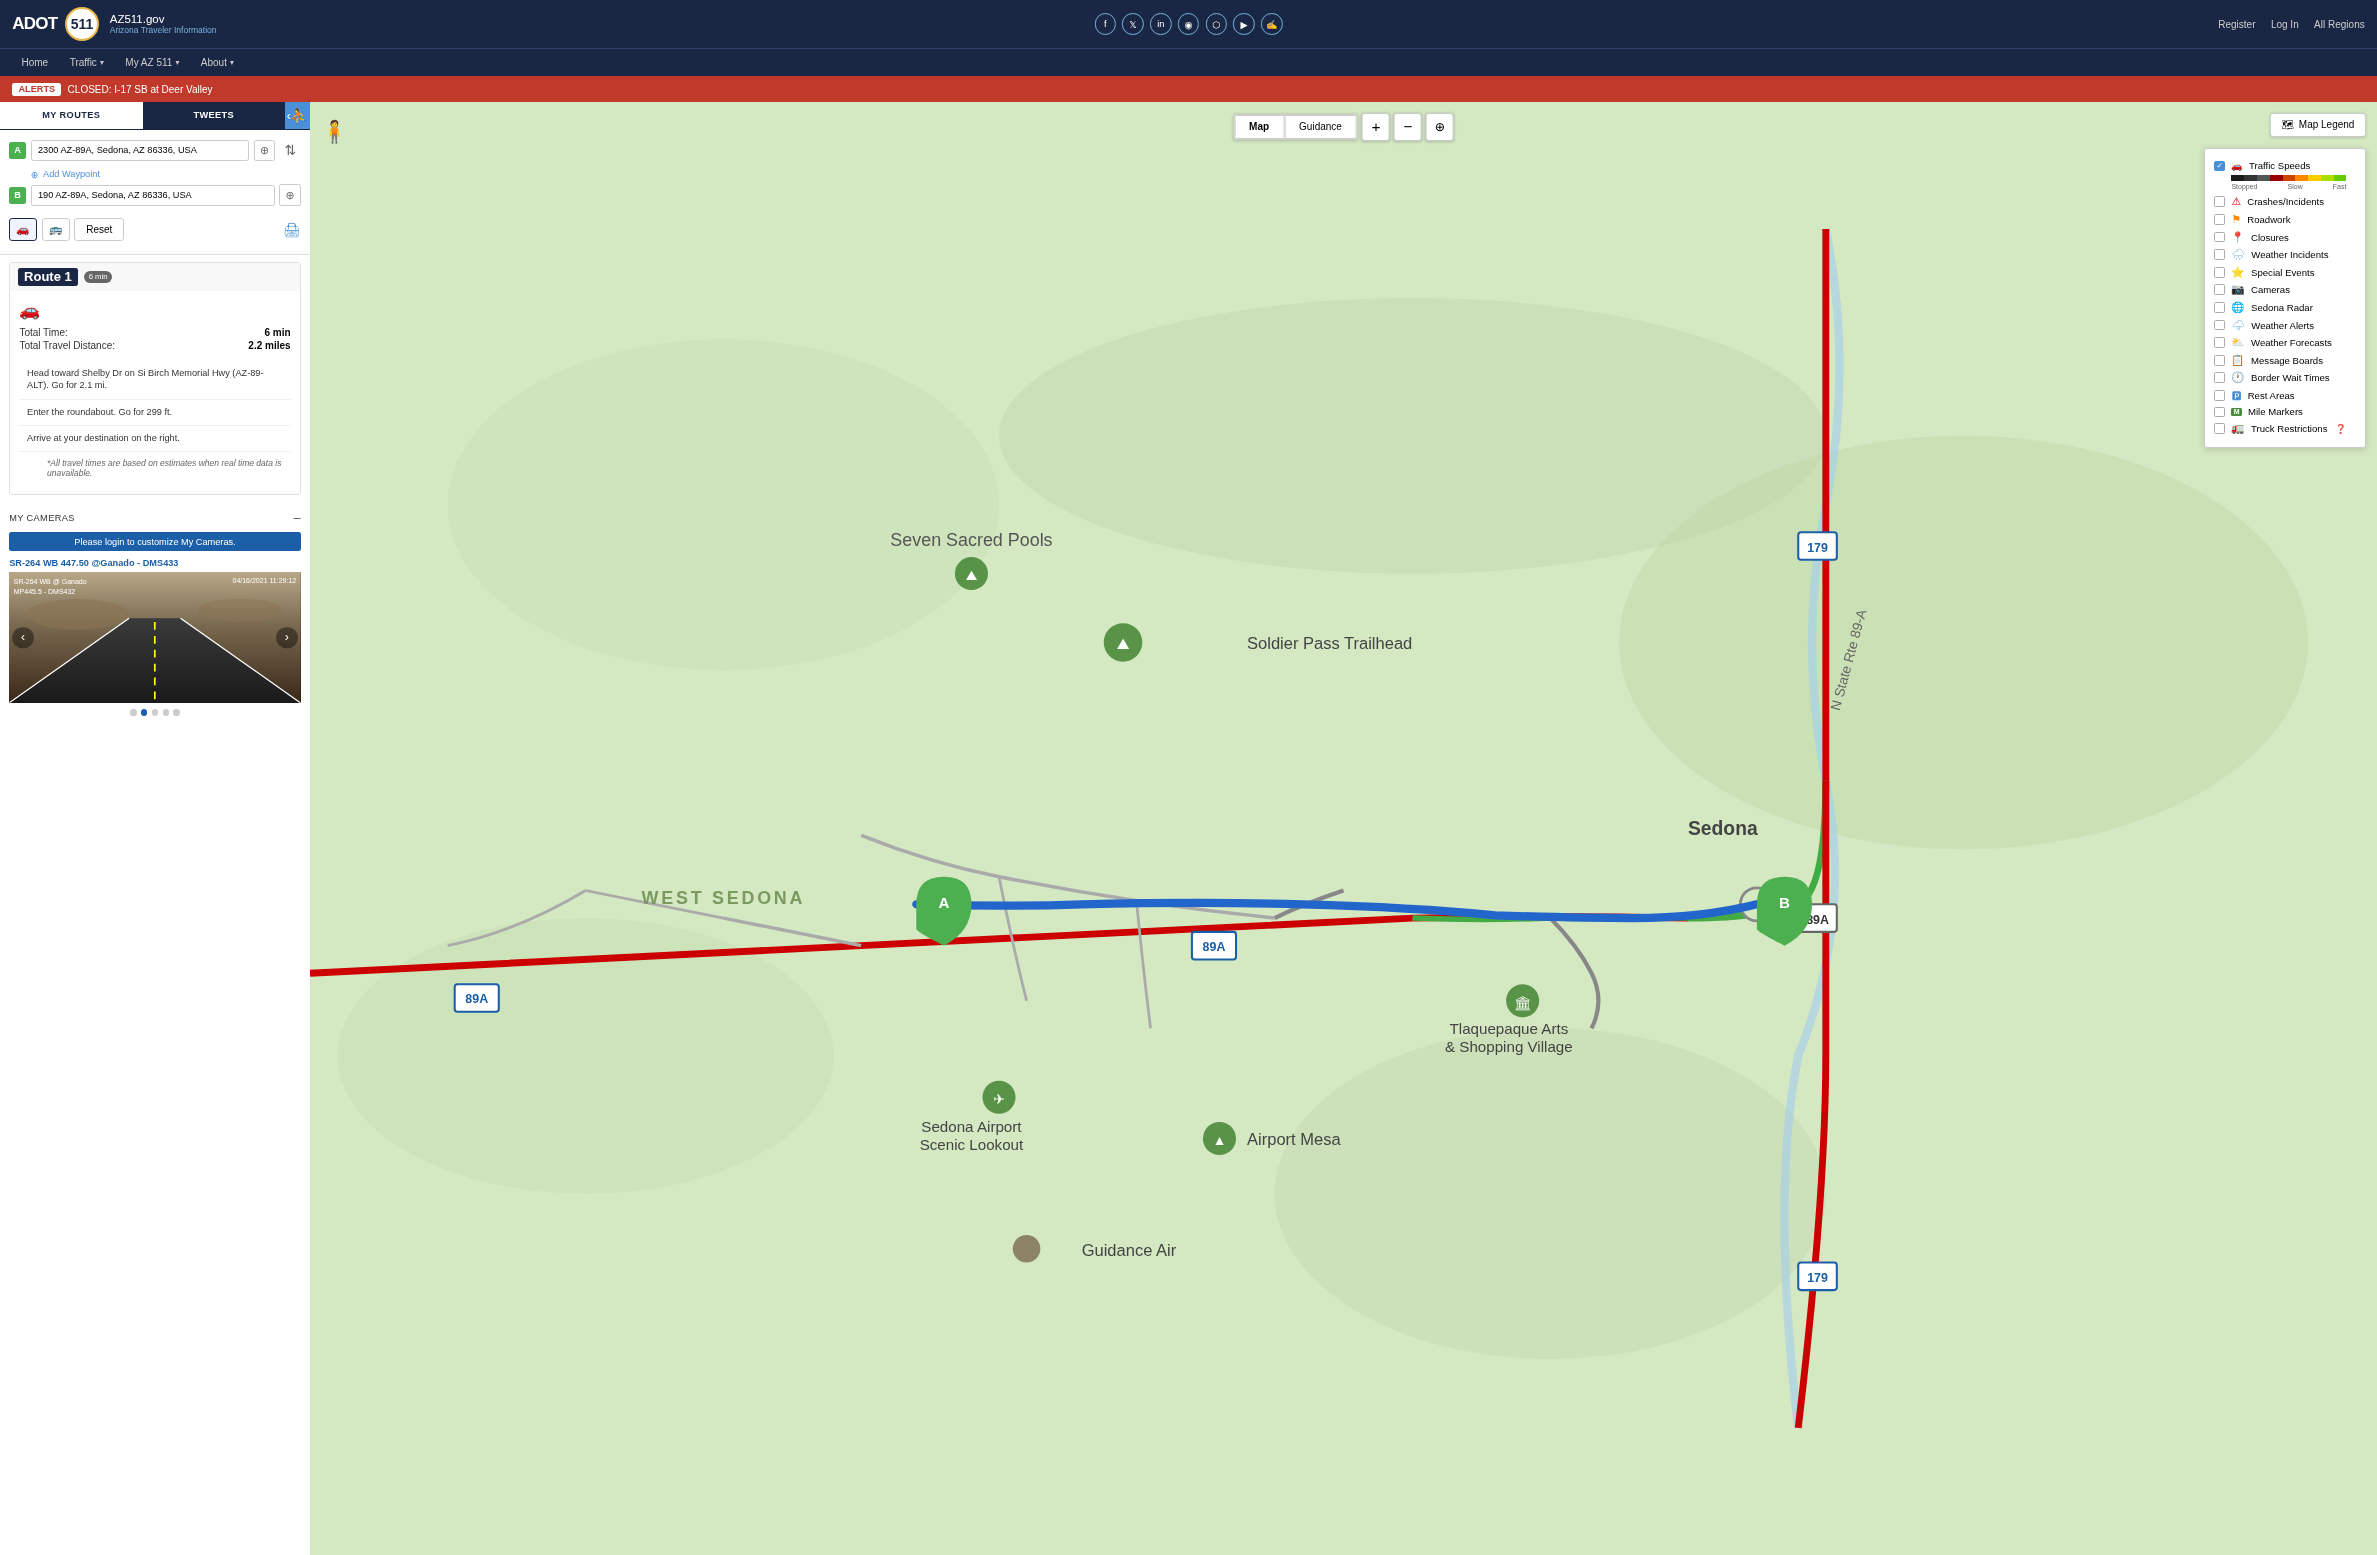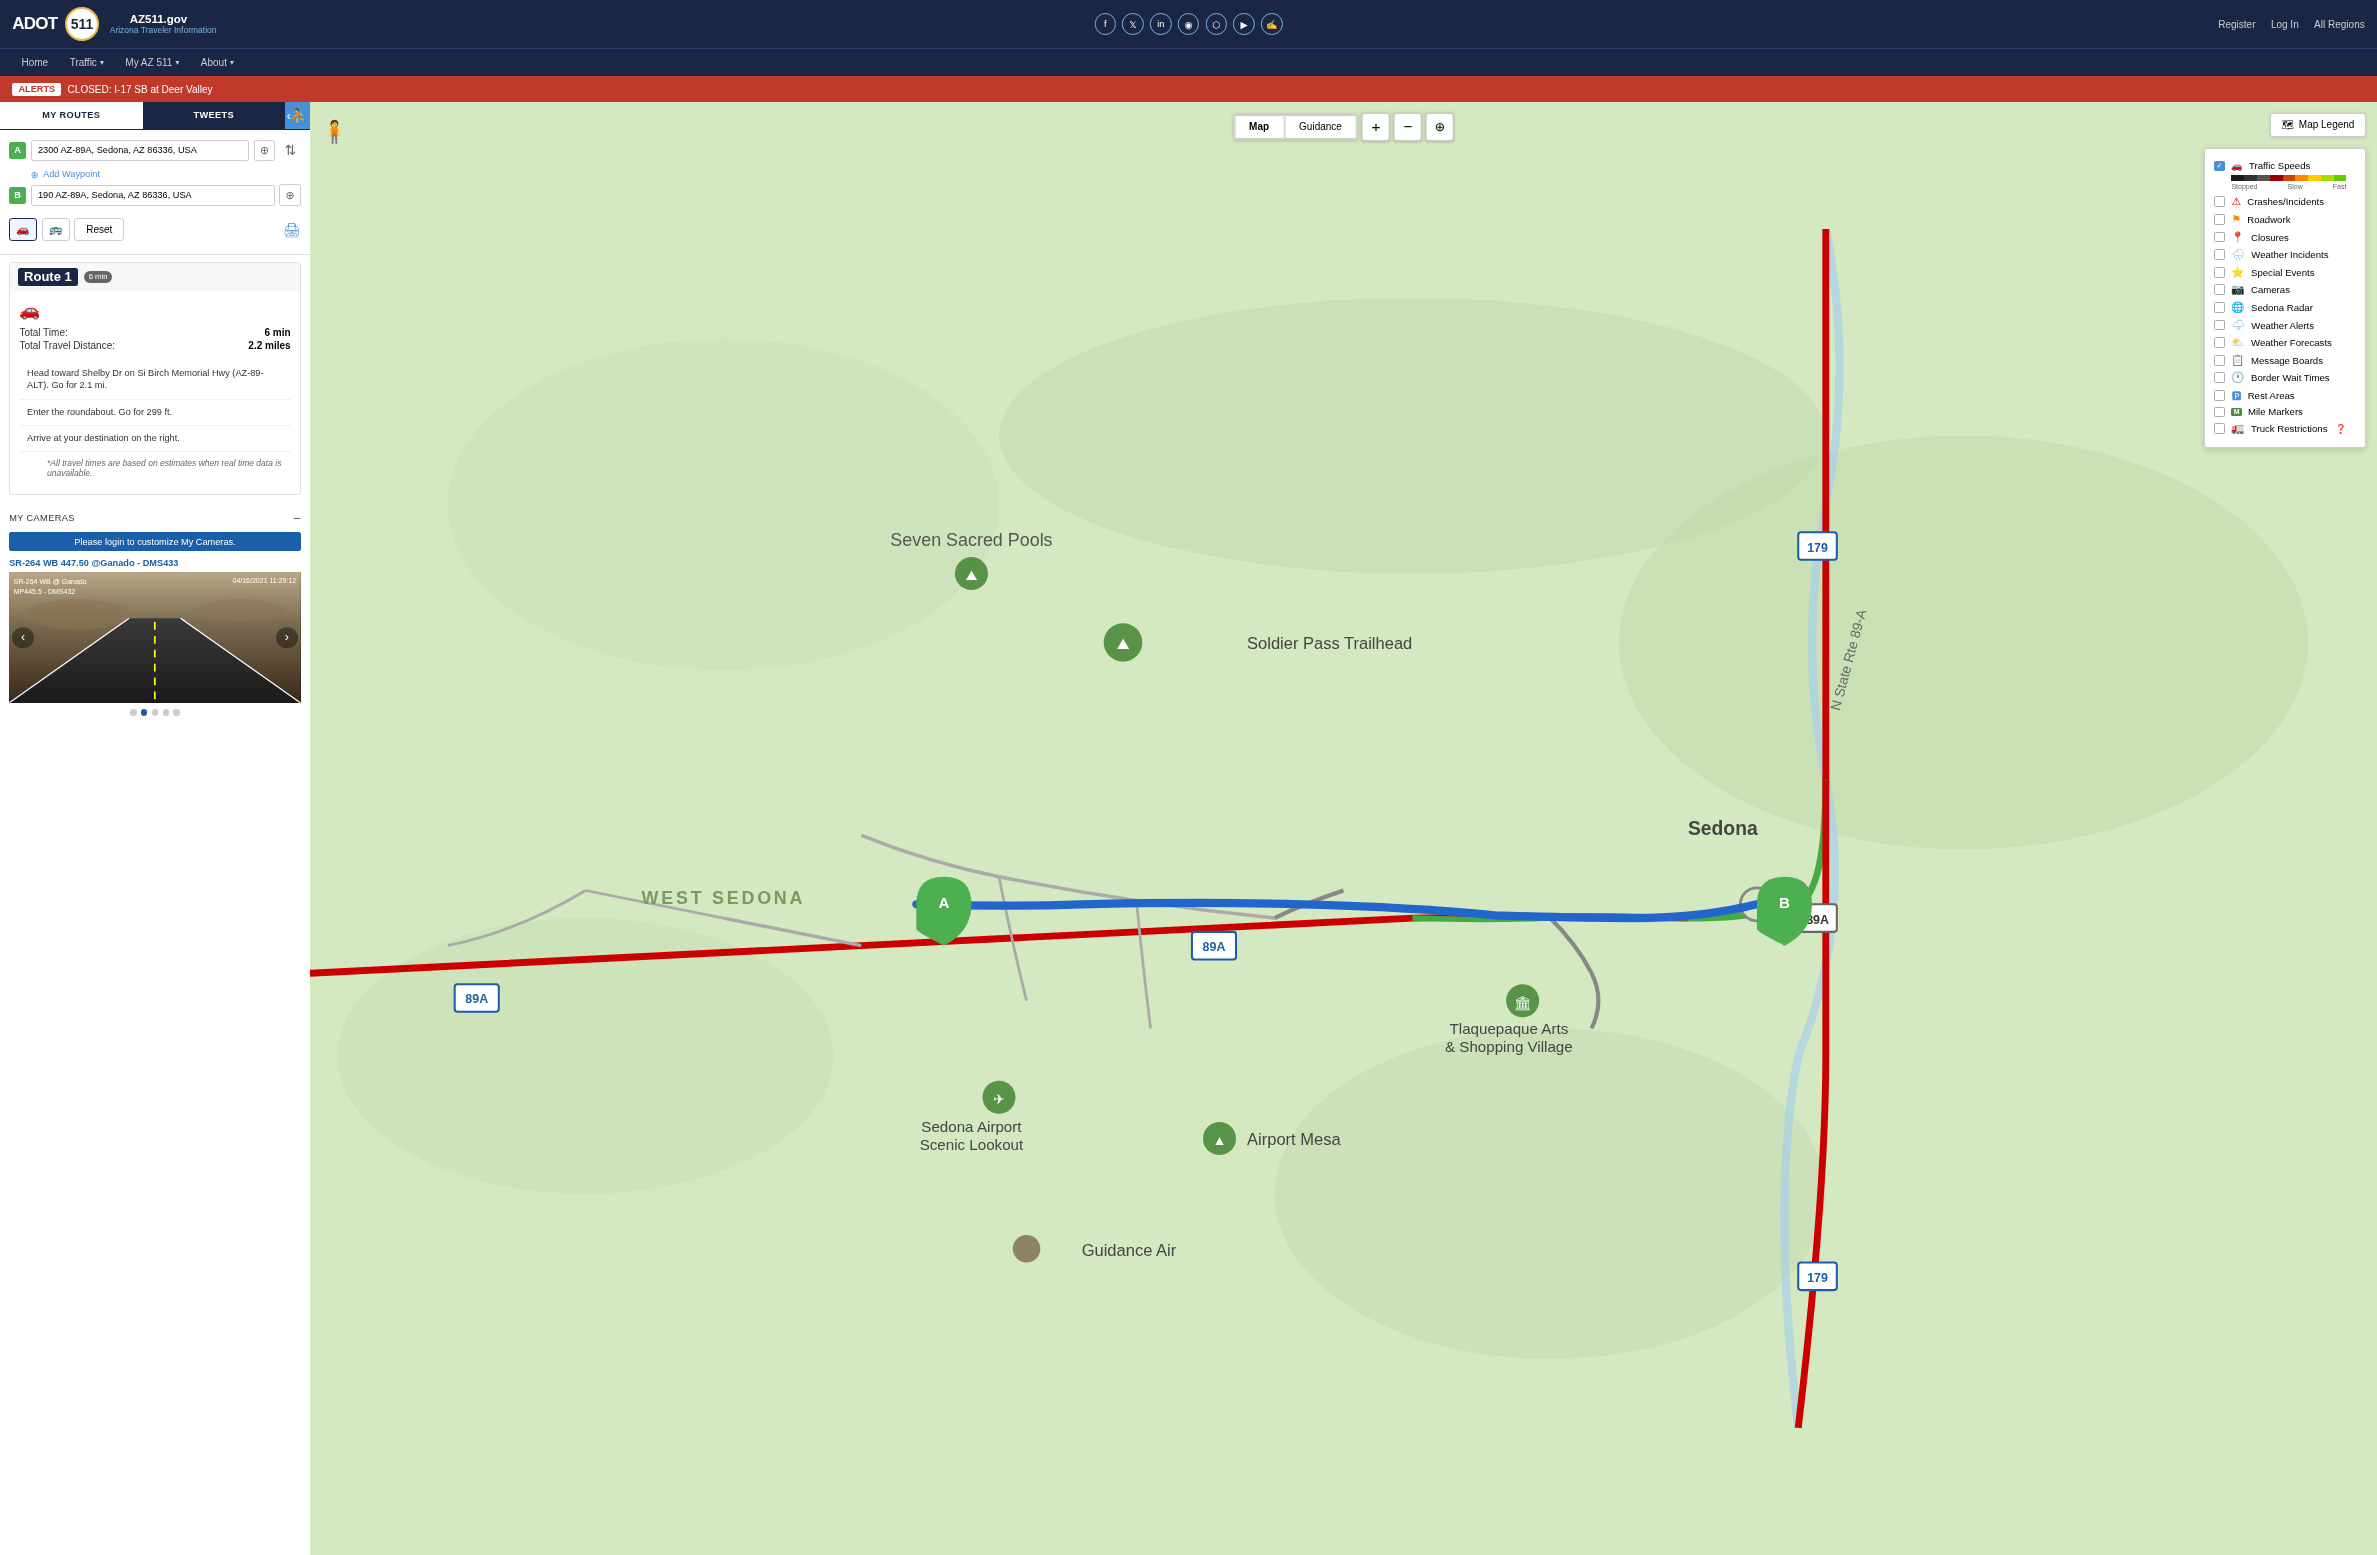--- a/index.html
+++ b/index.html
@@ -21,21 +21,21 @@
     .logo-511 {
       background: white;
       color: #1a2744;
       border-radius: 50%;
       width: 34px; height: 34px;
       display: flex; align-items: center; justify-content: center;
       font-weight: 900; font-size: 14px;
       border: 2.3px solid #e8b84b;
     }
     .logo-text { display: flex; flex-direction: column; margin-left: 3.1px; }
-    .logo-text .domain { font-size: 11.5px; font-weight: bold; color: white; margin-left: 20px; }
+    .logo-text .domain { font-size: 11.5px; font-weight: normal; color: white; }
     .logo-text .tagline { font-size: 8.5px; color: #7ab3e0; }
     .social-icons { display: flex; gap: 6.2px; position: absolute; left: 50%; transform: translateX(-50%); }
     .social-icon {
       width: 21.6px; height: 21.6px; border-radius: 50%; border: 1.2px solid #7ab3e0;
       display: flex; align-items: center; justify-content: center;
       color: white; font-size: 9.2px; cursor: pointer;
     }
     .nav-right { margin-left: auto; display: flex; align-items: center; gap: 15.4px; font-size: 10px; }
     .nav-right a { color: #ccc; text-decoration: none; }
 

